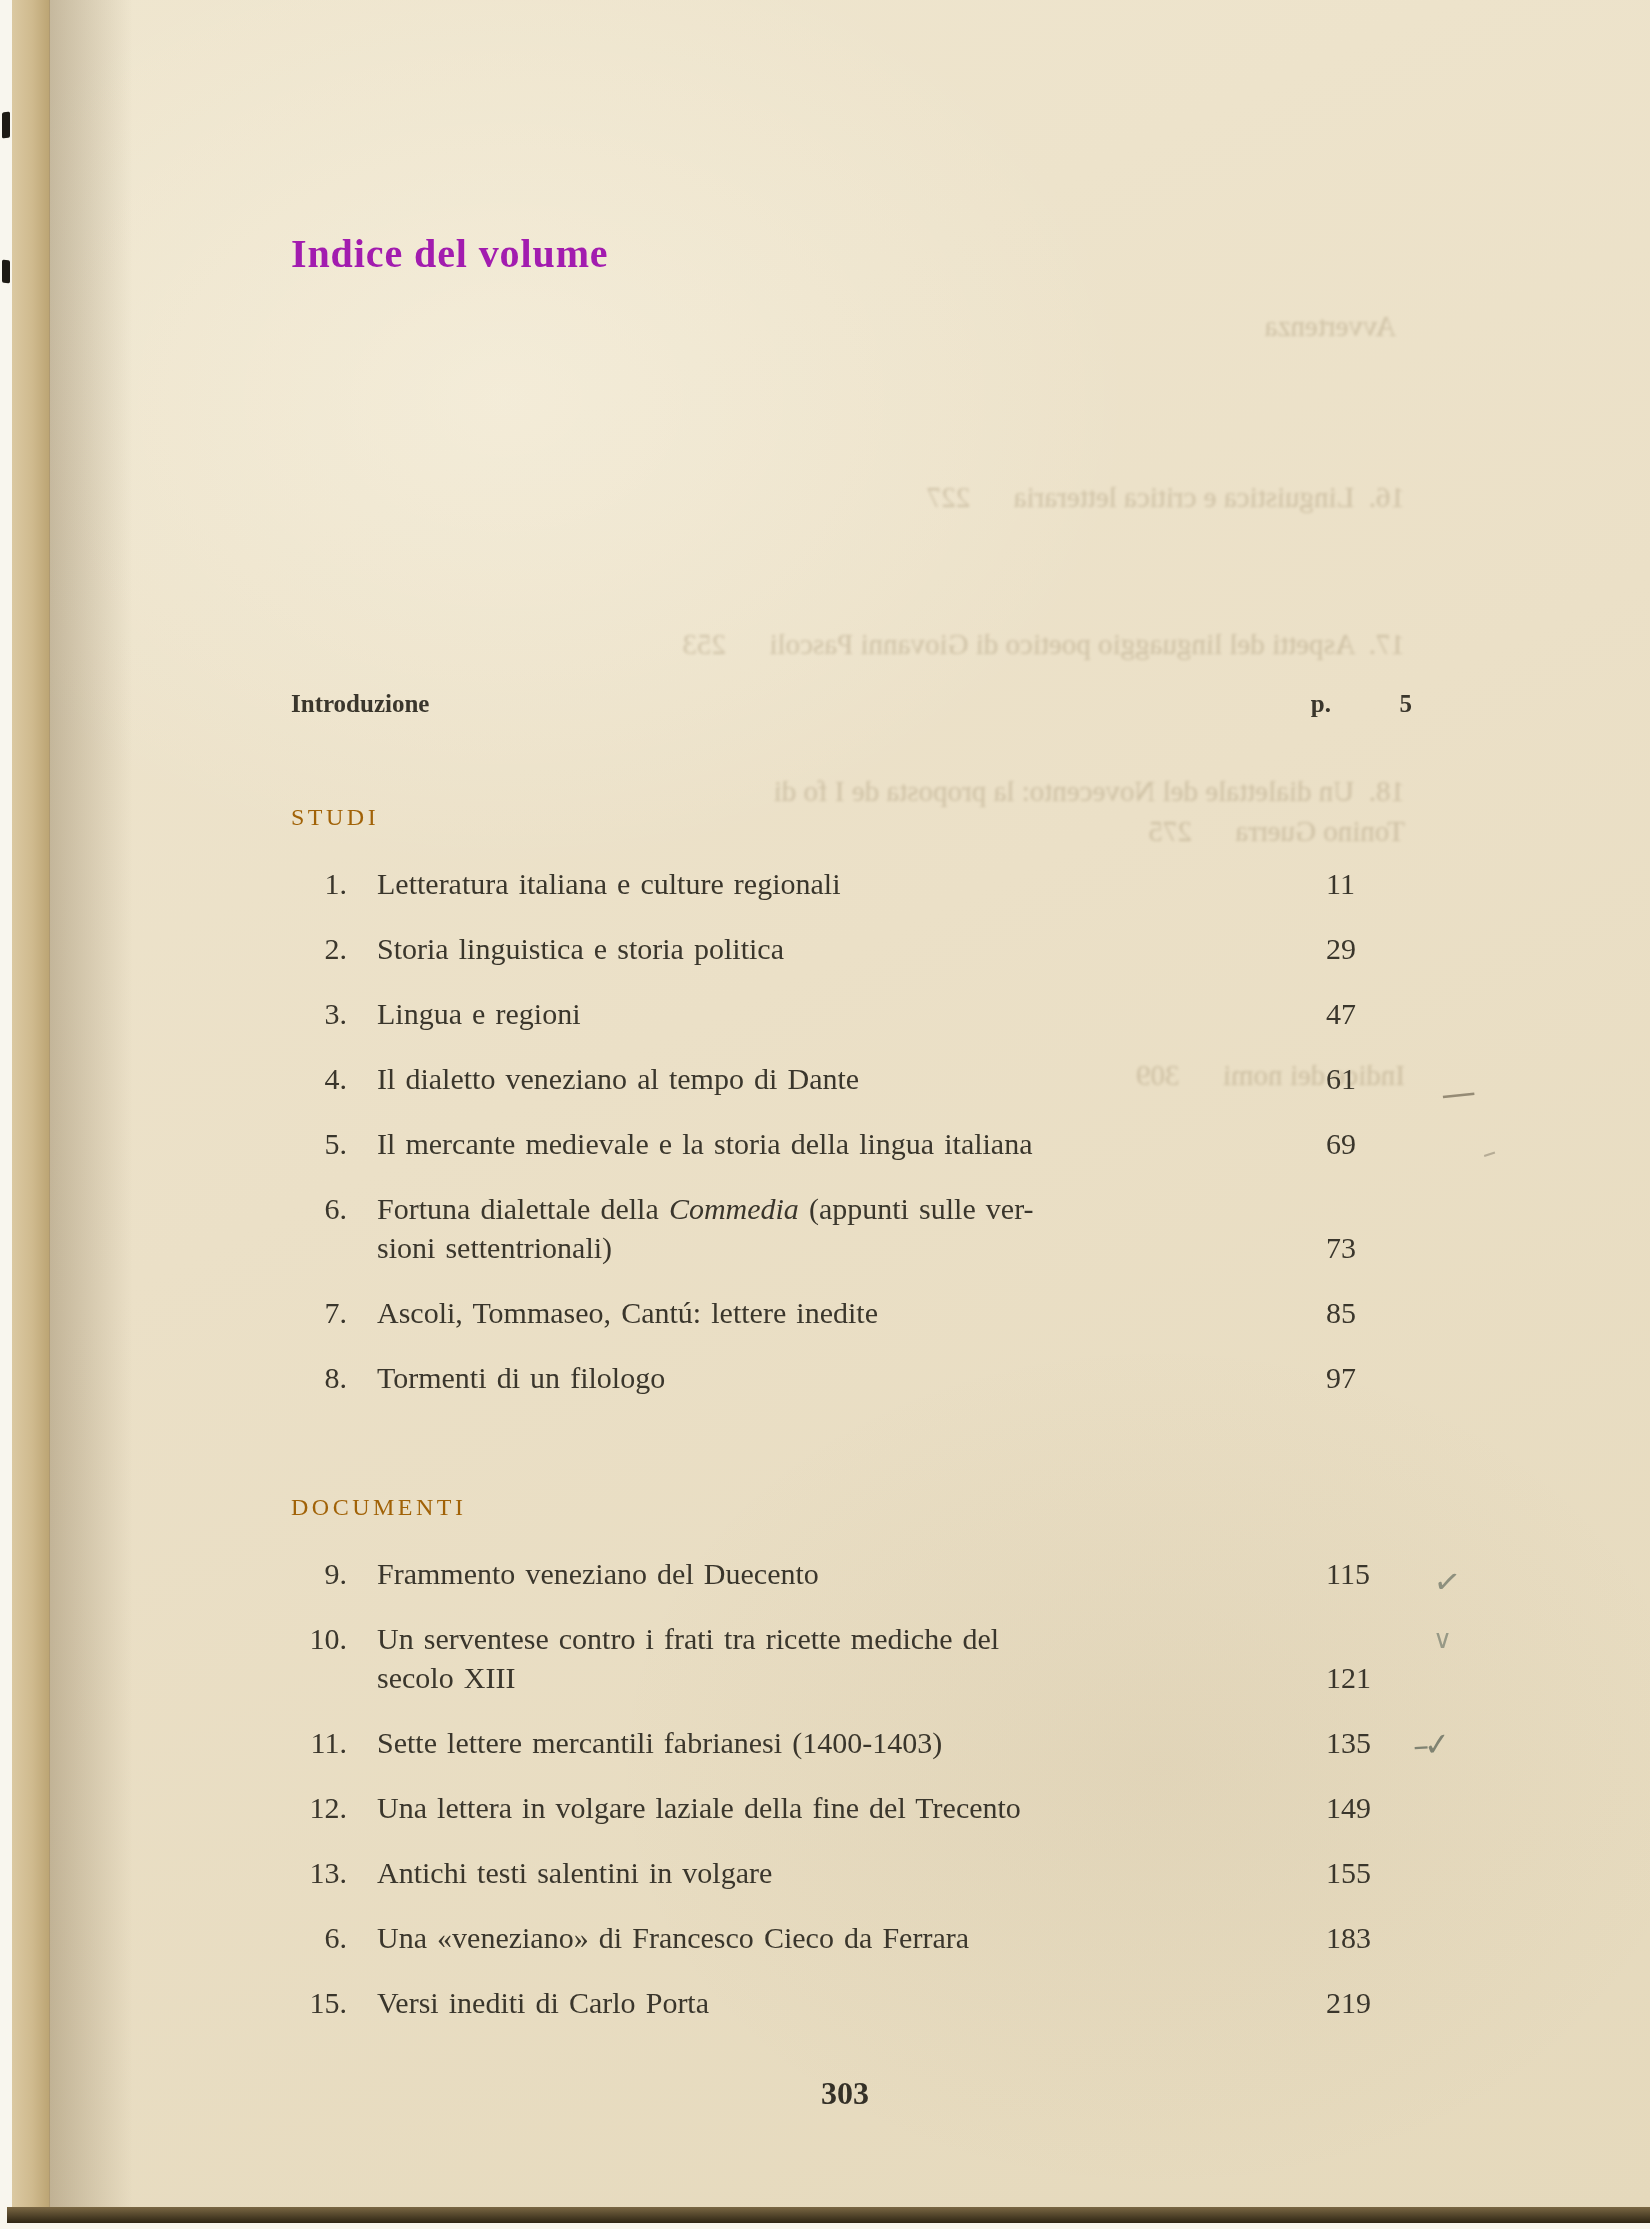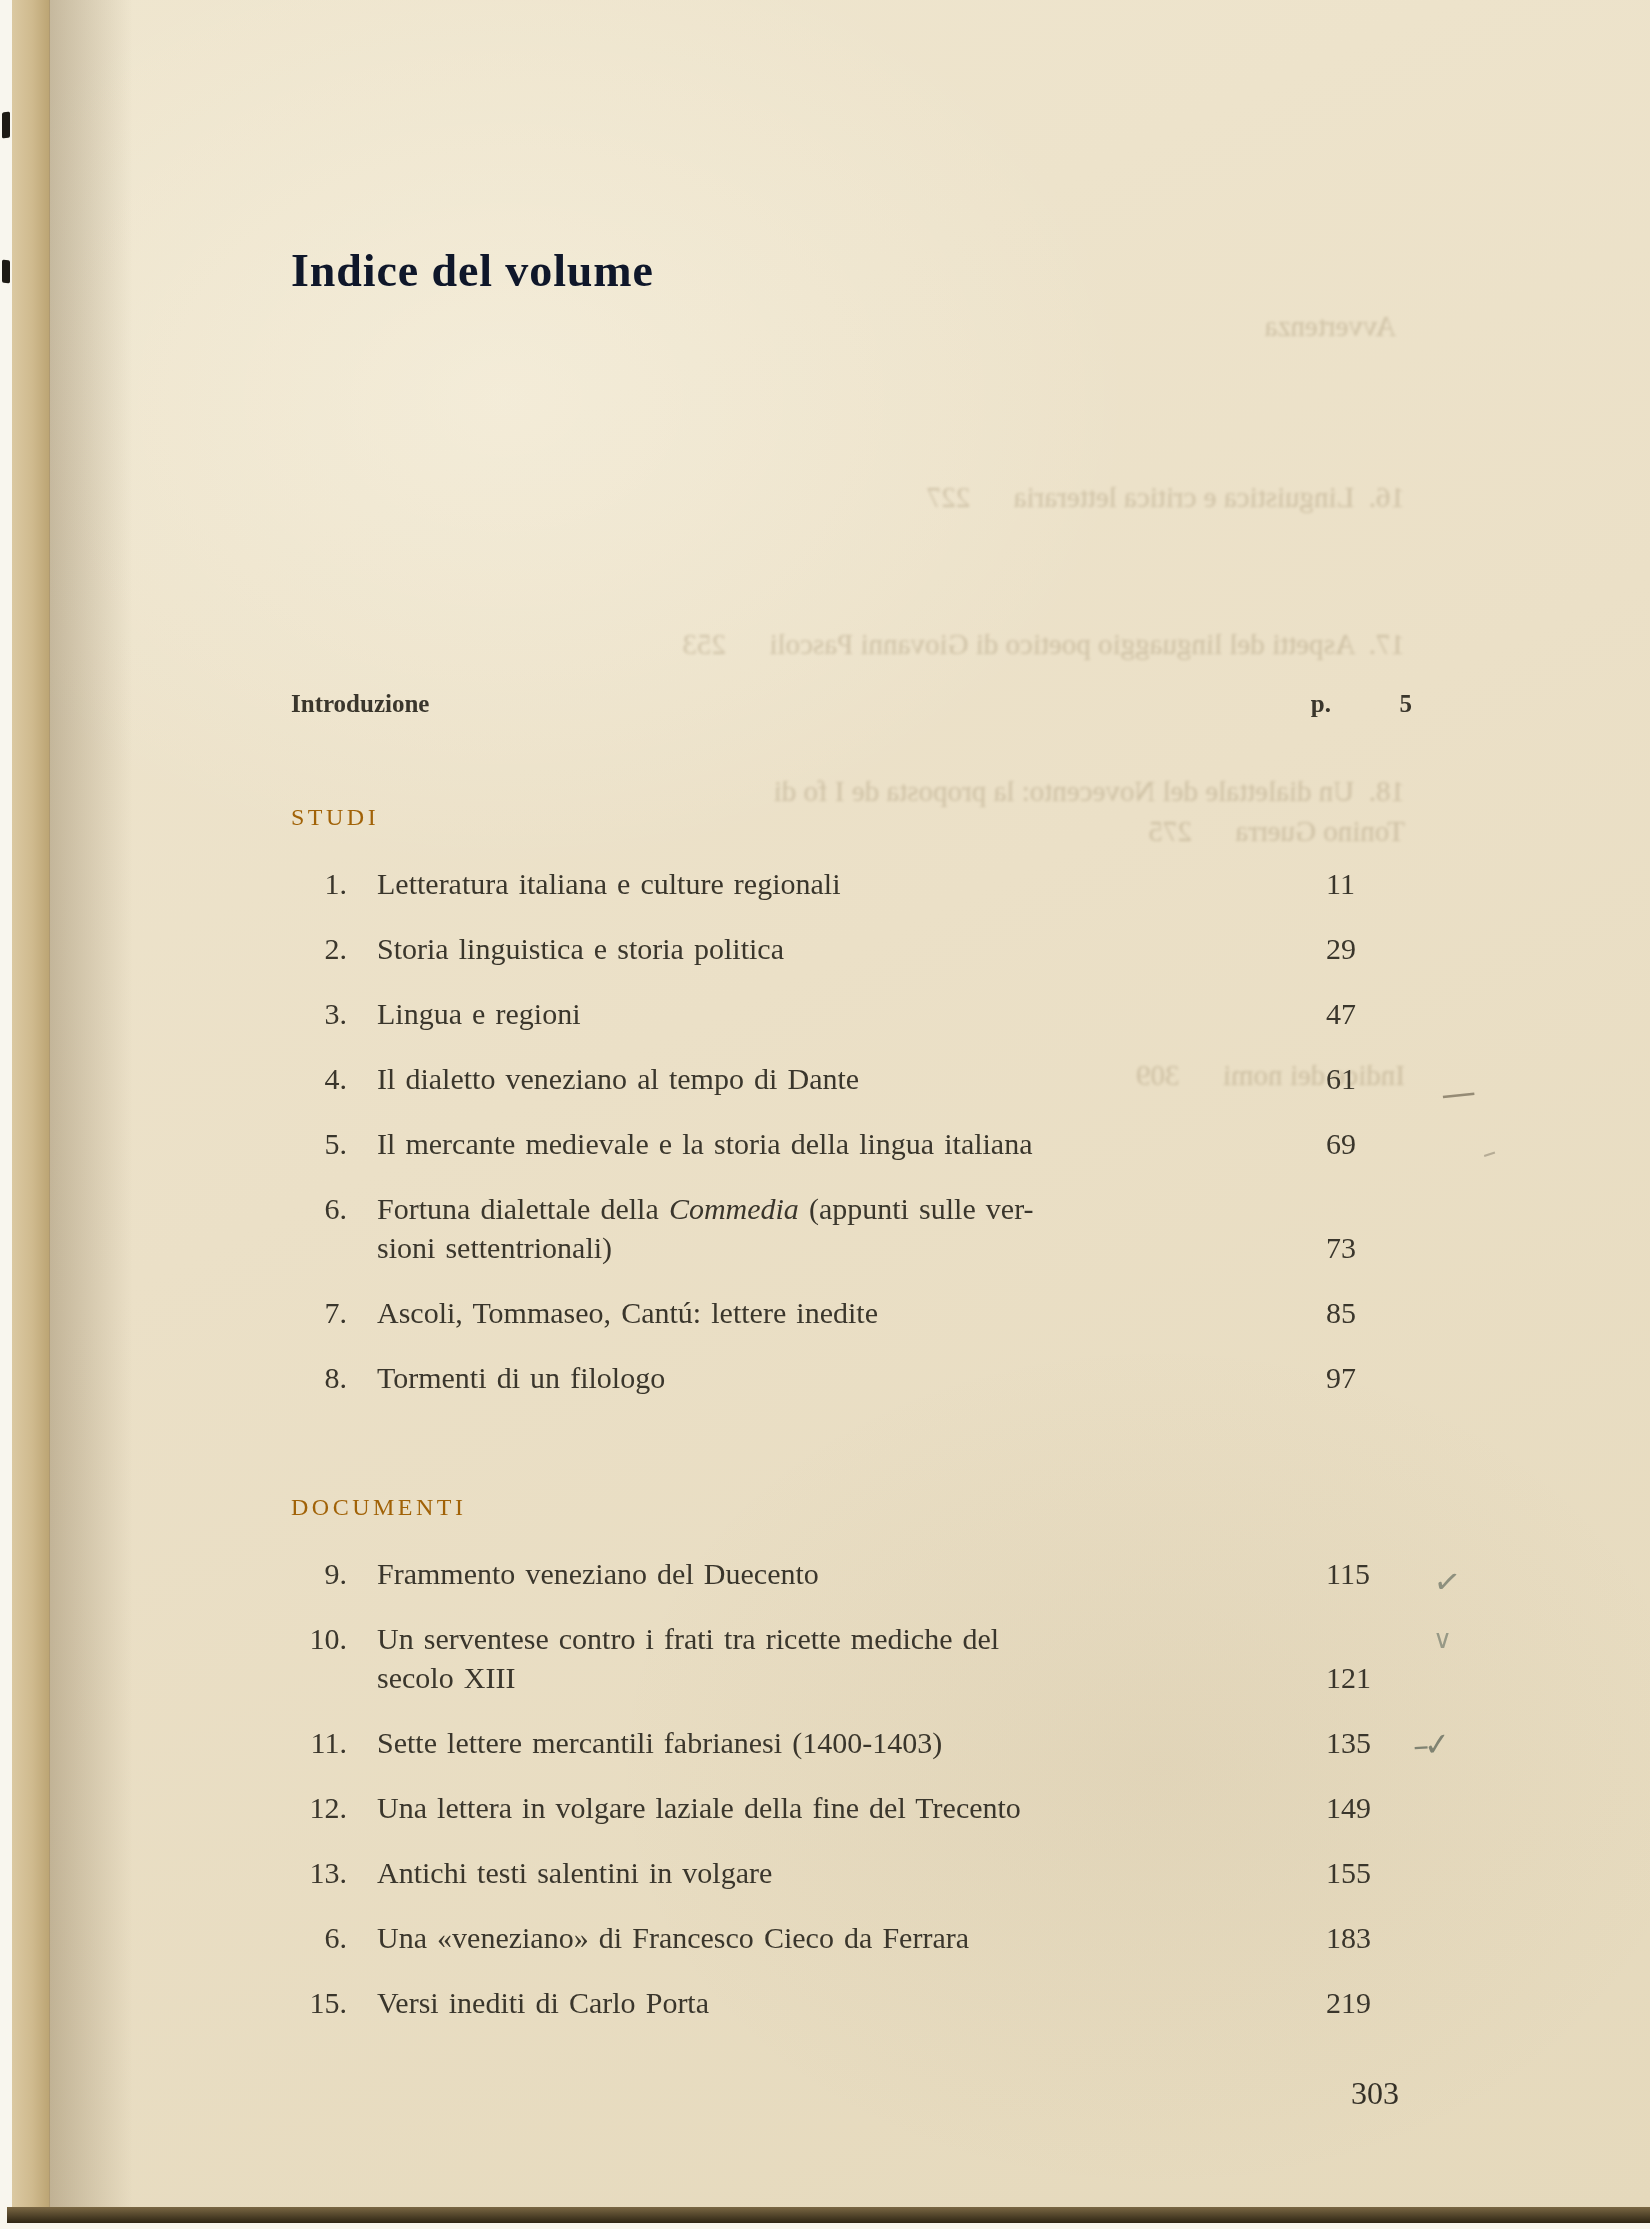--- a/index.html
+++ b/index.html
@@ -40,22 +40,22 @@
     transform:scaleX(-1);
     color:#8f7c58;opacity:.32;filter:blur(1.4px);
     font-size:29px;line-height:40px;white-space:pre-wrap;
   }
   .ghost .g-head{margin-bottom:51px;margin-left:8.8px;}
   .ghost .g-line{margin-bottom:27px;}
   .ghost .g-last{margin-top:97px;}
 
   
   .title{
-    position:absolute;left:291px;top:213px;
-    font-size:46px;letter-spacing:0.9px;color:#0f172a;
+    position:absolute;left:291px;top:203px;
+    font-size:40px;letter-spacing:0.9px;color:#a21caf;
   }
   .intro-row{
     position:absolute;left:291px;top:690px;width:1121px;
     display:flex;font-size:25px;font-weight:bold;
   }
   .intro-right{margin-left:auto;display:flex;}
   .intro-num{width:81px;text-align:right;}
 
   .section-head{
     position:absolute;left:291px;
@@ -71,21 +71,21 @@
   .toc-studi{top:864px;}
   .toc-documenti{top:1554px;}
   .toc-row{display:flex;margin-bottom:26px;}
   .toc-num{flex:0 0 56px;text-align:right;margin-right:30px;}
   .toc-text{width:843px;white-space:pre-line;word-spacing:2.6px;}
   .toc-text .it{font-style:italic;}
   .toc-page{margin-left:auto;align-self:flex-end;text-align:left;min-width:88px;}
 
   .folio{
     position:absolute;left:291px;top:2075px;width:1108px;
-    text-align:right;font-size:32px;color:#343027;
+    text-align:center;font-size:32px;color:#343027;font-weight:bold;
   }
 
   
   .pencil{position:absolute;font-family:"DejaVu Sans",sans-serif;opacity:.85;}
   .pm1{left:1441px;top:1073px;font-size:35px;transform:rotate(-6deg);color:#877d68;}
   .pm2{left:1482px;top:1136px;font-size:28px;transform:rotate(-18deg);color:#9b927e;opacity:.65;}
   .pm3{left:1434px;top:1563px;font-size:32px;transform:rotate(8deg);color:#7f8474;}
   .pm4{left:1433px;top:1624px;font-size:26px;color:#8a8f7d;}
   .pm5{left:1413px;top:1726px;font-size:32px;transform:rotate(-4deg);color:#6f7566;letter-spacing:-5.3px;}
 </style>

